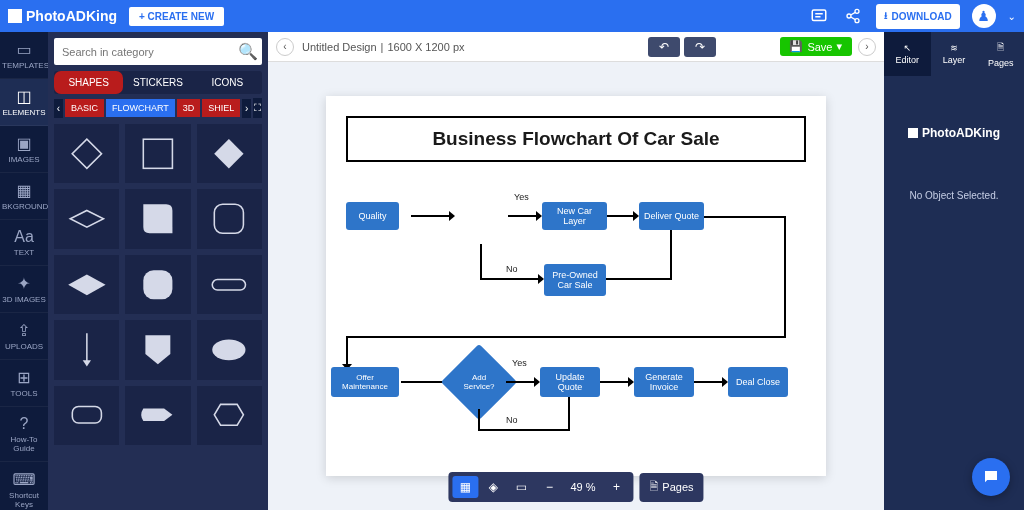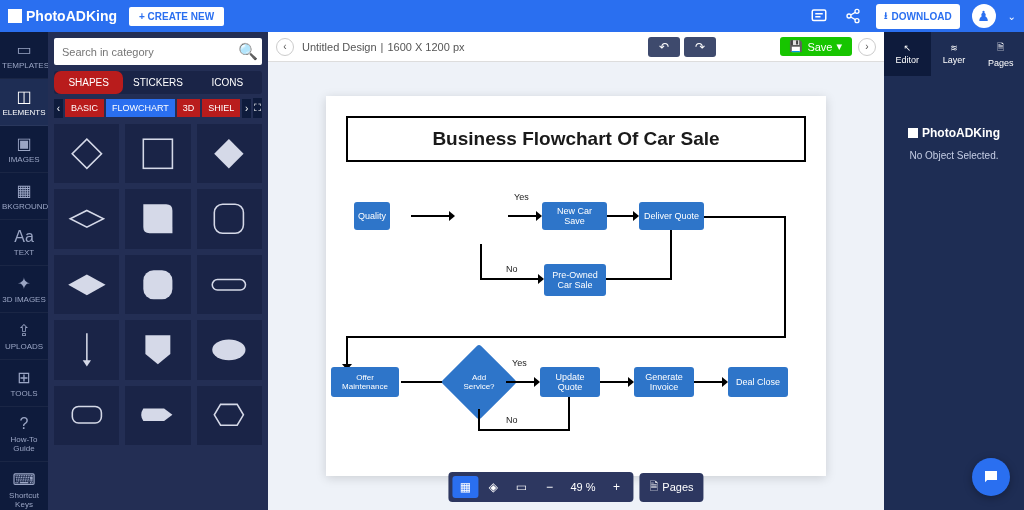--- a/index.html
+++ b/index.html
@@ -70,21 +70,21 @@
 .zoom-text { color: white; font-size: 11px; padding: 0 6px; }
 .pages-btn { background: #2d3760; color: white; padding: 5px 10px; border-radius: 4px; font-size: 11px; cursor: pointer; display:flex; align-items:center; gap:4px;}
 
 
 .right-panel { width: 140px; background: #1e2d54; color: white; display: flex; flex-direction: column; }
 .rp-tabs { display: flex; height: 44px; }
 .rp-tab { flex: 1; text-align: center; font-size: 9px; padding: 6px 0; cursor: pointer; display:flex; flex-direction:column; align-items:center; justify-content:center; gap:2px;}
 .rp-tab.active { background: #0e1b3c; }
 .rp-body { flex: 1; display: flex; flex-direction: column; align-items: center; padding-top: 50px; gap: 10px; }
 .rp-logo { font-size: 12px; font-weight: bold; display:flex; align-items:center; gap:4px;}
-.rp-msg { font-size: 10px; color: #c5cde4; }
+.rp-msg { font-size: 10px; color: #c5cde4; margin-top: 40px; }
 
 
 .chat-fab { position: absolute; right: 14px; bottom: 14px; width: 38px; height: 38px; background: #2a6ff0; border-radius: 50%; display: flex; align-items: center; justify-content: center; color: white; font-size: 18px; cursor: pointer; box-shadow: 0 2px 8px rgba(0,0,0,0.3); }
 </style>
 </head>
 <body>
 
 <div class="header">
   <div class="logo">
     <span class="logo-icon"></span>
@@ -249,29 +249,29 @@
         <span>▾</span>
       </div>
       <div class="expand">›</div>
     </div>
 
     <div class="canvas-wrap">
       <div class="canvas">
         <div class="canvas-title">Business Flowchart Of Car Sale</div>
         <div class="flow">
 
-          <div class="fbox" style="left:8px; top:20px; width:36px; height:28px;">Quality</div>
+          <div class="fbox" style="left:0; top:20px; width:53px; height:28px;">Quality</div>
           <div class="fline" style="left:65px; top:33px; width:40px; height:2px;"></div>
           <div class="farrow" style="left:103px; top:29px; border-left:6px solid black; border-top:5px solid transparent; border-bottom:5px solid transparent;"></div>
 
           <div class="flabel" style="left:168px; top:10px;">Yes</div>
           <div class="fline" style="left:162px; top:33px; width:30px; height:2px;"></div>
           <div class="farrow" style="left:190px; top:29px; border-left:6px solid black; border-top:5px solid transparent; border-bottom:5px solid transparent;"></div>
 
-          <div class="fbox" style="left:196px; top:20px; width:65px; height:28px;">New Car Save</div>
+          <div class="fbox" style="left:196px; top:20px; width:65px; height:28px;">New Car Layer</div>
           <div class="fline" style="left:261px; top:33px; width:28px; height:2px;"></div>
           <div class="farrow" style="left:287px; top:29px; border-left:6px solid black; border-top:5px solid transparent; border-bottom:5px solid transparent;"></div>
 
           <div class="fbox" style="left:293px; top:20px; width:65px; height:28px;">Deliver Quote</div>
 
           <div class="fline" style="left:134px; top:62px; width:2px; height:34px;"></div>
           <div class="fline" style="left:134px; top:96px; width:60px; height:2px;"></div>
           <div class="farrow" style="left:192px; top:92px; border-left:6px solid black; border-top:5px solid transparent; border-bottom:5px solid transparent;"></div>
           <div class="flabel" style="left:160px; top:82px;">No</div>
           <div class="fbox" style="left:198px; top:82px; width:62px; height:32px;">Pre-Owned Car Sale</div>

